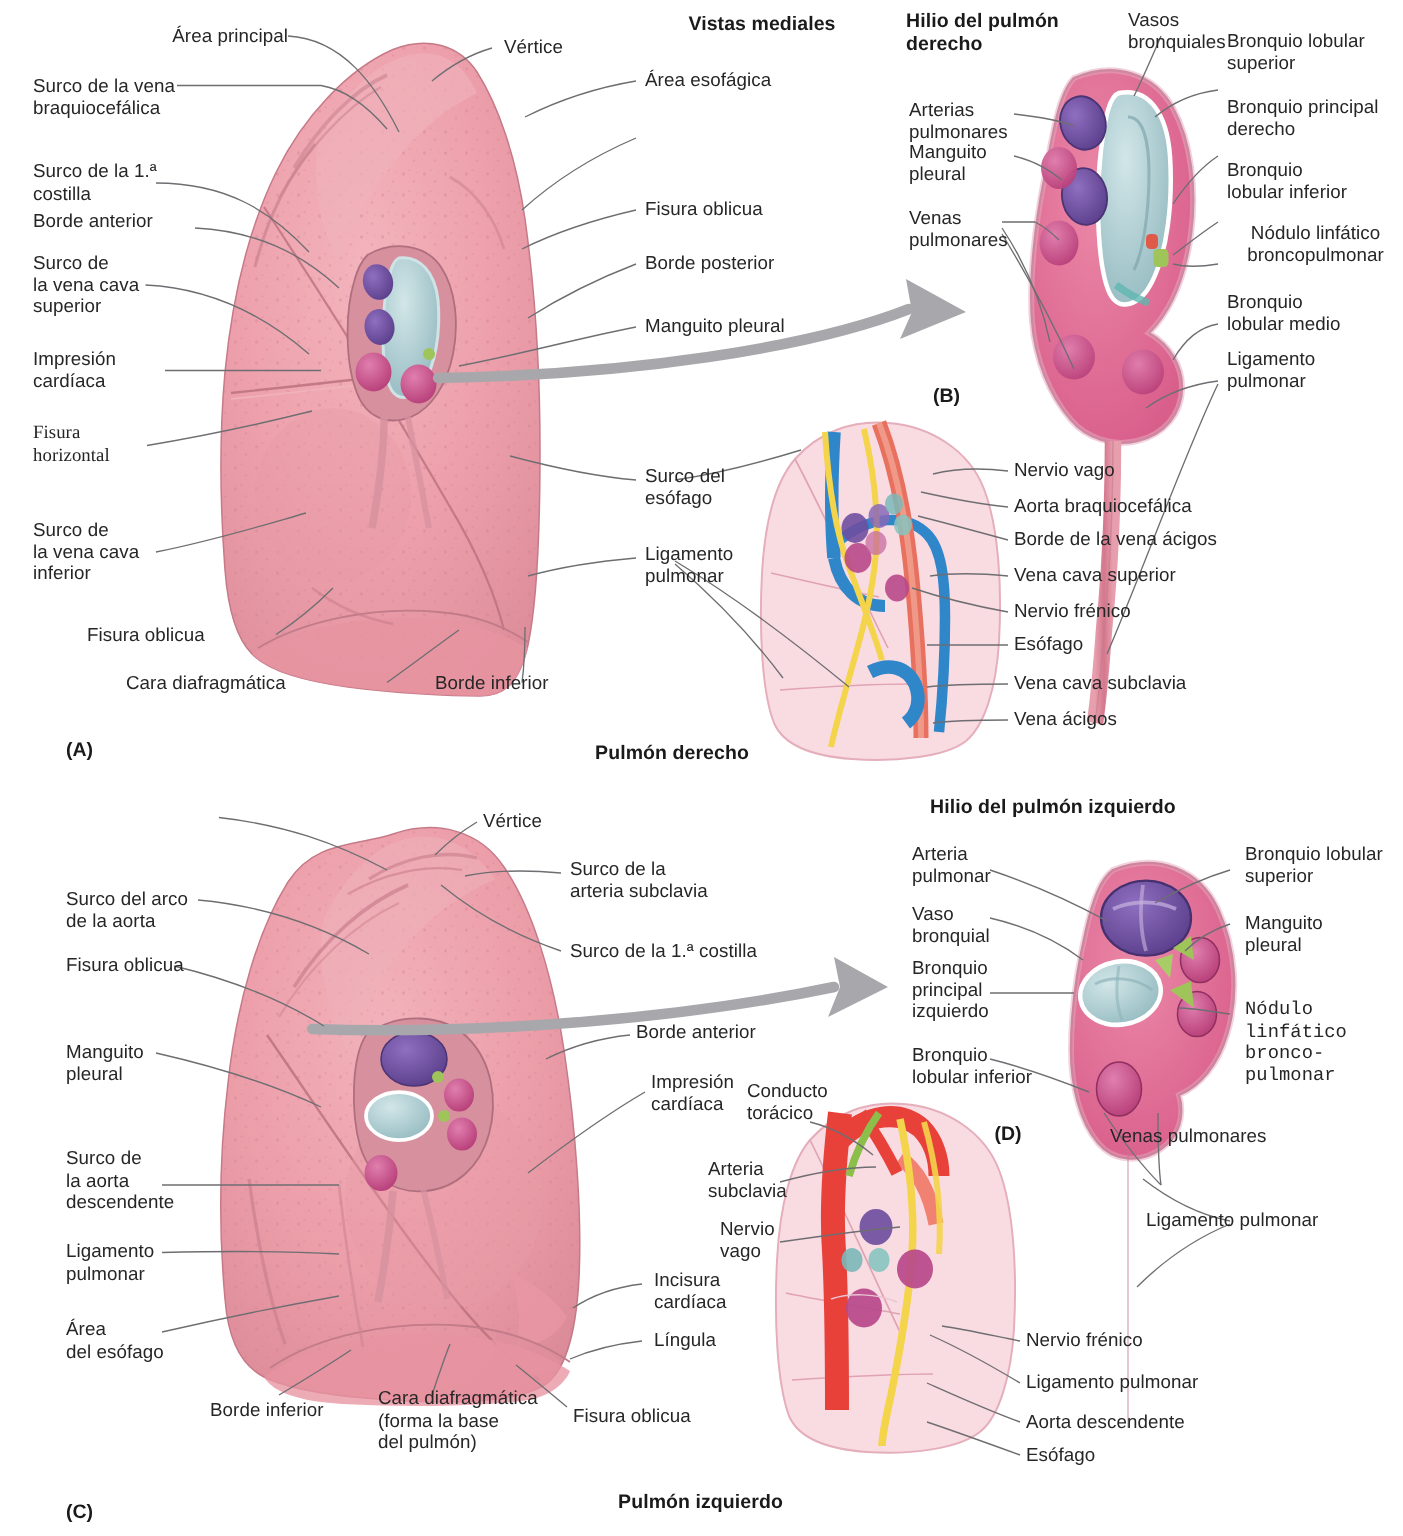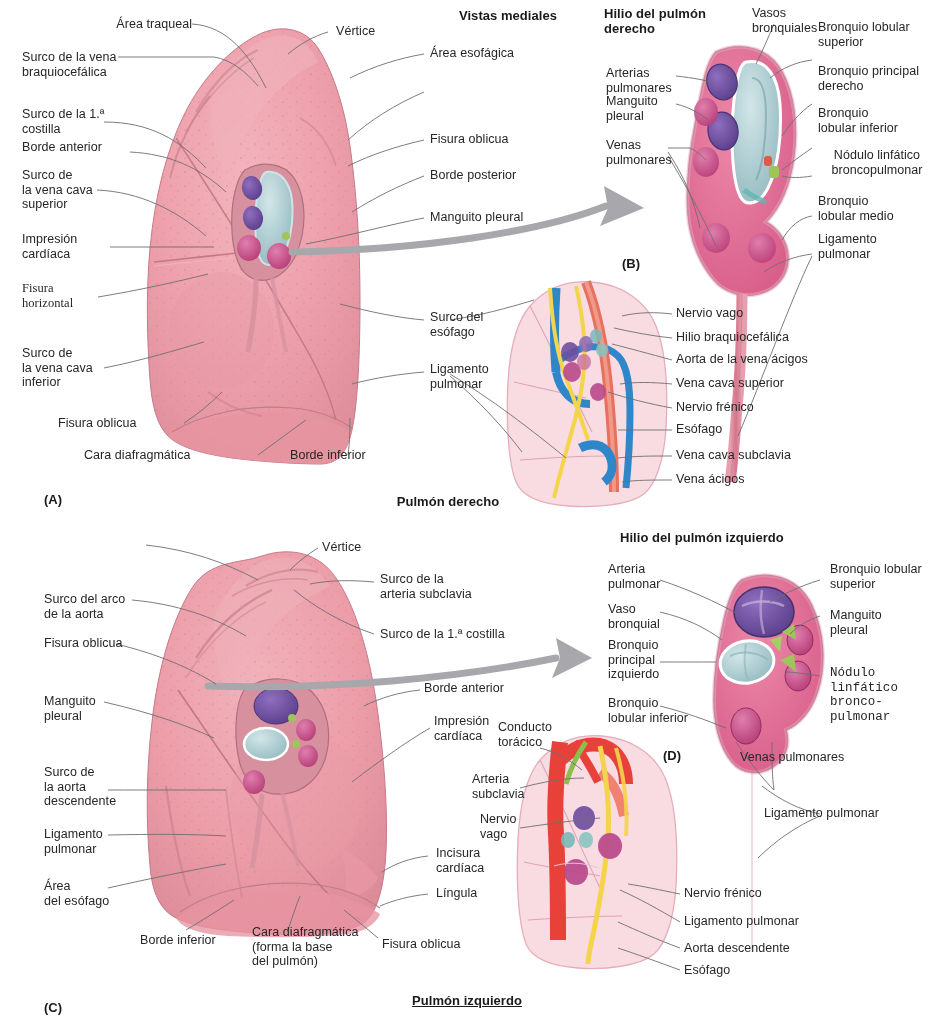--- a/index.html
+++ b/index.html
@@ -444,28 +444,28 @@
       <path class="leader" d="M680,948 C658,940 636,930 618,922"></path>
       <path class="leader" d="M680,970 C658,962 636,954 618,948"></path>
     </g>
   </svg>
 
   <div class="lbl bold c" style="left:443px; top:8px; width:130px;">Vistas mediales</div>
   <div class="lbl bold" style="left:604px; top:6px; width:120px;">Hilio del pulmón
 derecho</div>
   <div class="lbl bold" style="left:620px; top:530px; width:230px;">Hilio del pulmón izquierdo</div>
   <div class="lbl bold c" style="left:378px; top:494px; width:140px;">Pulmón derecho</div>
-  <div class="lbl bold c" style="left:392px; top:993px; width:150px;text-decoration:underline;">Pulmón izquierdo</div>
+  <div class="lbl bold c" style="left:392px; top:993px; width:150px;">Pulmón izquierdo</div>
 
   <div class="panel-id" style="left:44px; top:492px;">(A)</div>
   <div class="panel-id" style="left:622px; top:256px;">(B)</div>
   <div class="panel-id" style="left:44px; top:1000px;">(C)</div>
   <div class="panel-id" style="left:663px; top:748px;">(D)</div>
 
-  <div class="lbl r" style="left:62px; top:17px; width:130px;">Área traqueal</div>
+  <div class="lbl r" style="left:62px; top:17px; width:130px;">Área principal</div>
   <div class="lbl" style="left:22px; top:50px; width:110px;">Surco de la vena
 braquiocefálica</div>
   <div class="lbl" style="left:22px; top:107px; width:110px;">Surco de la 1.ª
 costilla</div>
   <div class="lbl" style="left:22px; top:140px; width:120px;">Borde anterior</div>
   <div class="lbl" style="left:22px; top:168px; width:110px;">Surco de
 la vena cava
 superior</div>
   <div class="lbl" style="left:22px; top:232px; width:110px;">Impresión
 cardíaca</div>
@@ -503,22 +503,22 @@
   <div class="lbl" style="left:818px; top:106px; width:118px;">Bronquio
 lobular inferior</div>
   <div class="lbl" style="left:818px; top:148px; width:118px;text-align:center;">Nódulo linfático
 broncopulmonar</div>
   <div class="lbl" style="left:818px; top:194px; width:118px;">Bronquio
 lobular medio</div>
   <div class="lbl" style="left:818px; top:232px; width:118px;">Ligamento
 pulmonar</div>
 
   <div class="lbl" style="left:676px; top:306px; width:200px;">Nervio vago</div>
-  <div class="lbl" style="left:676px; top:330px; width:200px;">Hilio braquiocefálica</div>
-  <div class="lbl" style="left:676px; top:352px; width:200px;">Aorta de la vena ácigos</div>
+  <div class="lbl" style="left:676px; top:330px; width:200px;">Aorta braquiocefálica</div>
+  <div class="lbl" style="left:676px; top:352px; width:200px;">Borde de la vena ácigos</div>
   <div class="lbl" style="left:676px; top:376px; width:200px;">Vena cava superior</div>
   <div class="lbl" style="left:676px; top:400px; width:200px;">Nervio frénico</div>
   <div class="lbl" style="left:676px; top:422px; width:200px;">Esófago</div>
   <div class="lbl" style="left:676px; top:448px; width:200px;">Vena cava subclavia</div>
   <div class="lbl" style="left:676px; top:472px; width:200px;">Vena ácigos</div>
 
   <div class="lbl" style="left:44px; top:592px; width:120px;">Surco del arco
 de la aorta</div>
   <div class="lbl" style="left:44px; top:636px; width:130px;">Fisura oblicua</div>
   <div class="lbl" style="left:44px; top:694px; width:110px;">Manguito

